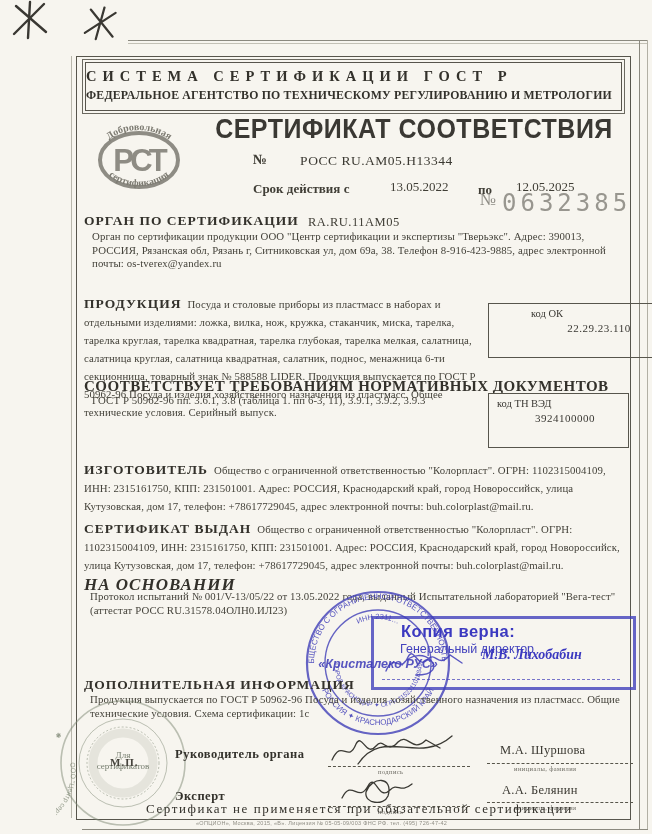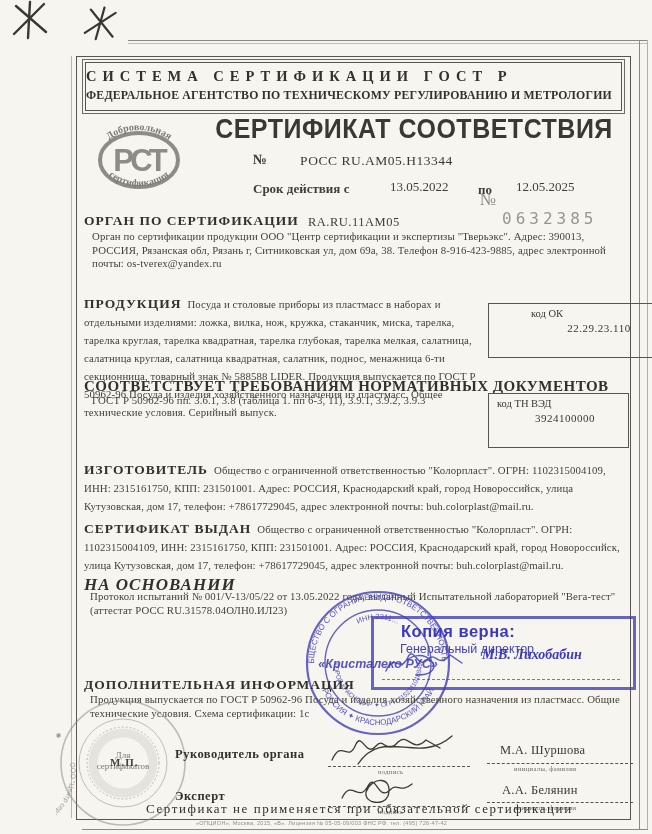--- a/index.html
+++ b/index.html
@@ -15,21 +15,21 @@
   .sys2{font-weight:bold;font-size:11.8px;letter-spacing:.2px;margin-top:3px;color:#33312b;}
   .title{position:absolute;left:198px;top:114px;width:432px;text-align:center;
          font-family:"Liberation Sans",sans-serif;font-weight:bold;font-size:25px;
          letter-spacing:.5px;color:#3a3833;transform:scaleY(1.08);}
   .h{font-weight:bold;font-size:13px;letter-spacing:1px;color:#33312b;}
   .b{font-size:10.8px;line-height:13.5px;color:#44423a;letter-spacing:.1px;}
   .block{position:absolute;}
   .codebox{position:absolute;width:131px;height:49px;border:1px solid #57554c;
            font-size:10.5px;padding:4px 0 0 8px;color:#3a3833;}
   .codebox .val{margin:3px 0 0 5px;font-size:11px;letter-spacing:.5px;text-align:center;}
-  .stencil{font-family:"DejaVu Sans Mono",monospace;font-size:16px;letter-spacing:4px;color:#98968f;margin-top:20px;}
+  .stencil{font-family:"DejaVu Sans Mono",monospace;font-size:24px;letter-spacing:4px;color:#98968f;}
   .cap{position:absolute;font-size:6.5px;color:#6e6c64;letter-spacing:.4px;}
   .dash{position:absolute;border-bottom:1px dashed #57554a;height:1px;}
   .siglabel{position:absolute;font-weight:bold;font-size:12.5px;letter-spacing:.5px;color:#33312b;}
   .signame{position:absolute;font-size:12.5px;color:#3b3932;letter-spacing:.3px;}
   .copy{position:absolute;left:371px;top:616px;width:259px;height:68px;
         border:3px solid rgba(62,60,186,.78);font-family:"Liberation Sans",sans-serif;}
   .copy .l1{margin:3px 0 0 27px;font-weight:bold;font-size:16.5px;letter-spacing:.5px;color:#3b39c0;}
   .copy .l2{margin:1px 0 0 26px;font-size:12.5px;color:#4443bd;}
   .copy .nm{position:absolute;left:108px;top:28px;font-family:"Liberation Serif",serif;
             font-style:italic;font-weight:bold;font-size:14px;color:#3b39c0;}

